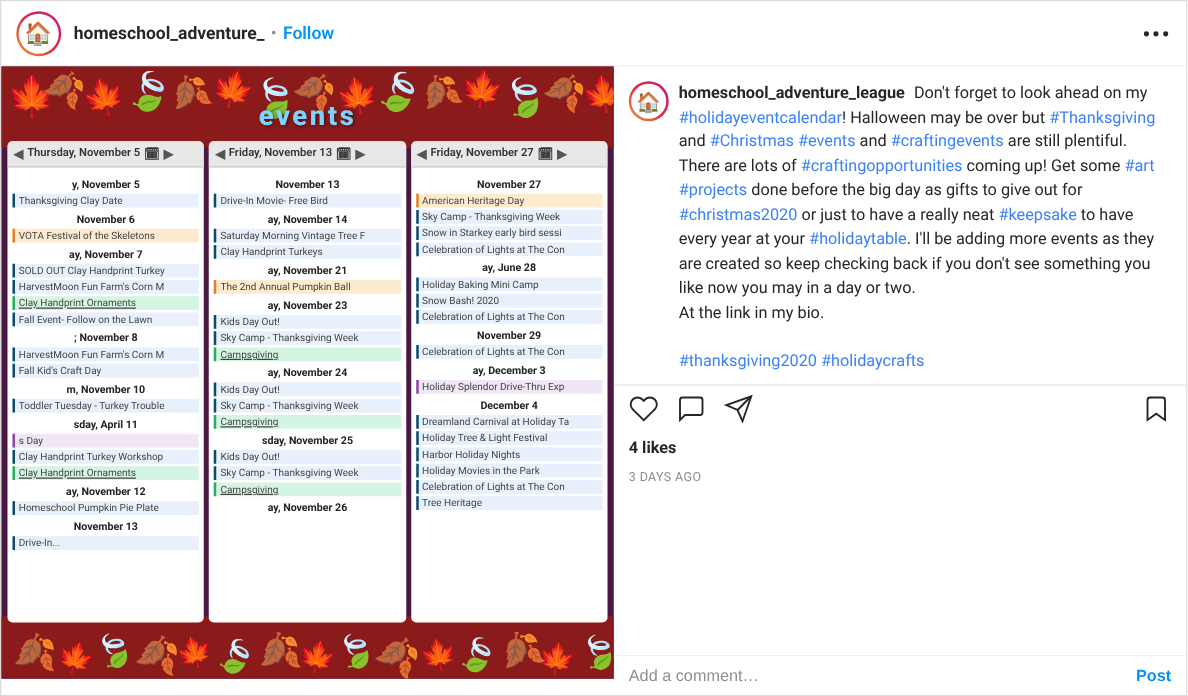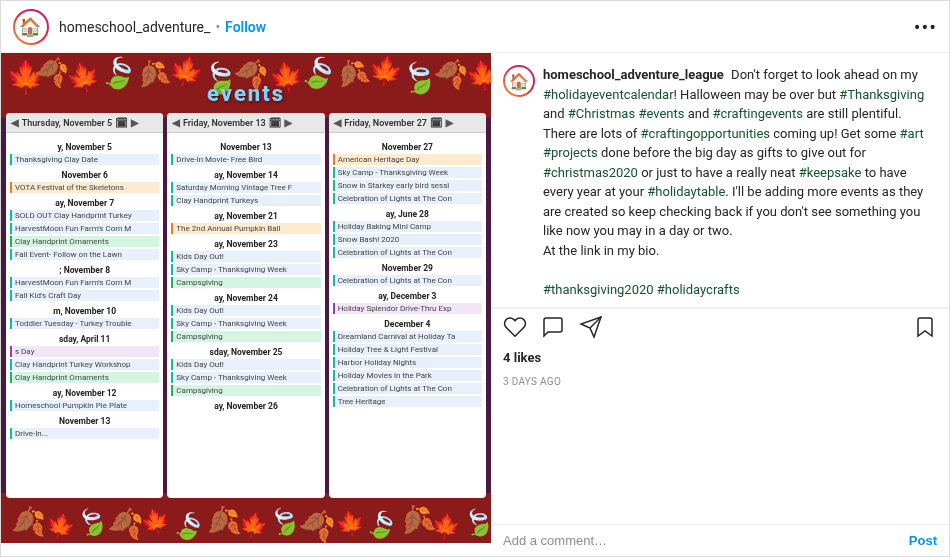--- a/index.html
+++ b/index.html
@@ -41,21 +41,21 @@
       width: 100%;
       height: 100%;
       border-radius: 50%;
       background: #fff;
       display: flex;
       align-items: center;
       justify-content: center;
       font-size: 18px;
     }
     .header-username {
-      font-weight: 400;
+      font-weight: 700;
       font-size: 14px;
       color: #262626;
       text-align: center;
     }
     .header-dot {
       color: #8e8e8e;
       margin: 0 5px;
       font-size: 14px;
     }
     .header-follow {
@@ -147,30 +147,30 @@
       font-size: 8.5px;
       color: #222;
       margin-top: 5px;
       margin-bottom: 2px;
       text-align: center;
     }
     .cal-event {
       font-size: 8px;
       color: #444;
       padding: 1px 0;
-      border-left: 2px solid #14b8a6;
+      border-left: 2px solid #0c4a6e;
       padding-left: 3px;
       margin-bottom: 2px;
       background: #e8f0fb;
       white-space: nowrap;
       overflow: hidden;
       text-overflow: ellipsis;
     }
     .cal-event.orange { border-left-color: #e67e22; background: #fdebd0; }
-    .cal-event.green { border-left-color: #27ae60; background: #d5f5e3; }
+    .cal-event.green { border-left-color: #27ae60; background: #d5f5e3; text-decoration: underline; }
     .cal-event.purple { border-left-color: #8e44ad; background: #f0e6f6; }
     
     .post-right {
       flex: 1;
       display: flex;
       flex-direction: column;
       overflow: hidden;
     }
     
     .right-user-header {
@@ -204,21 +204,21 @@
       color: #262626;
       overflow-y: auto;
       flex: 1;
       max-height: 320px;
     }
     .right-caption .username {
       font-weight: 700;
       margin-right: 4px;
     }
     .right-caption .hashtag {
-      color: #14532d;
+      color: #3b82f6;
     }
     
     .post-actions {
       padding: 6px 12px;
       border-top: 1px solid #efefef;
     }
     .action-icons {
       display: flex;
       align-items: center;
       gap: 14px;

